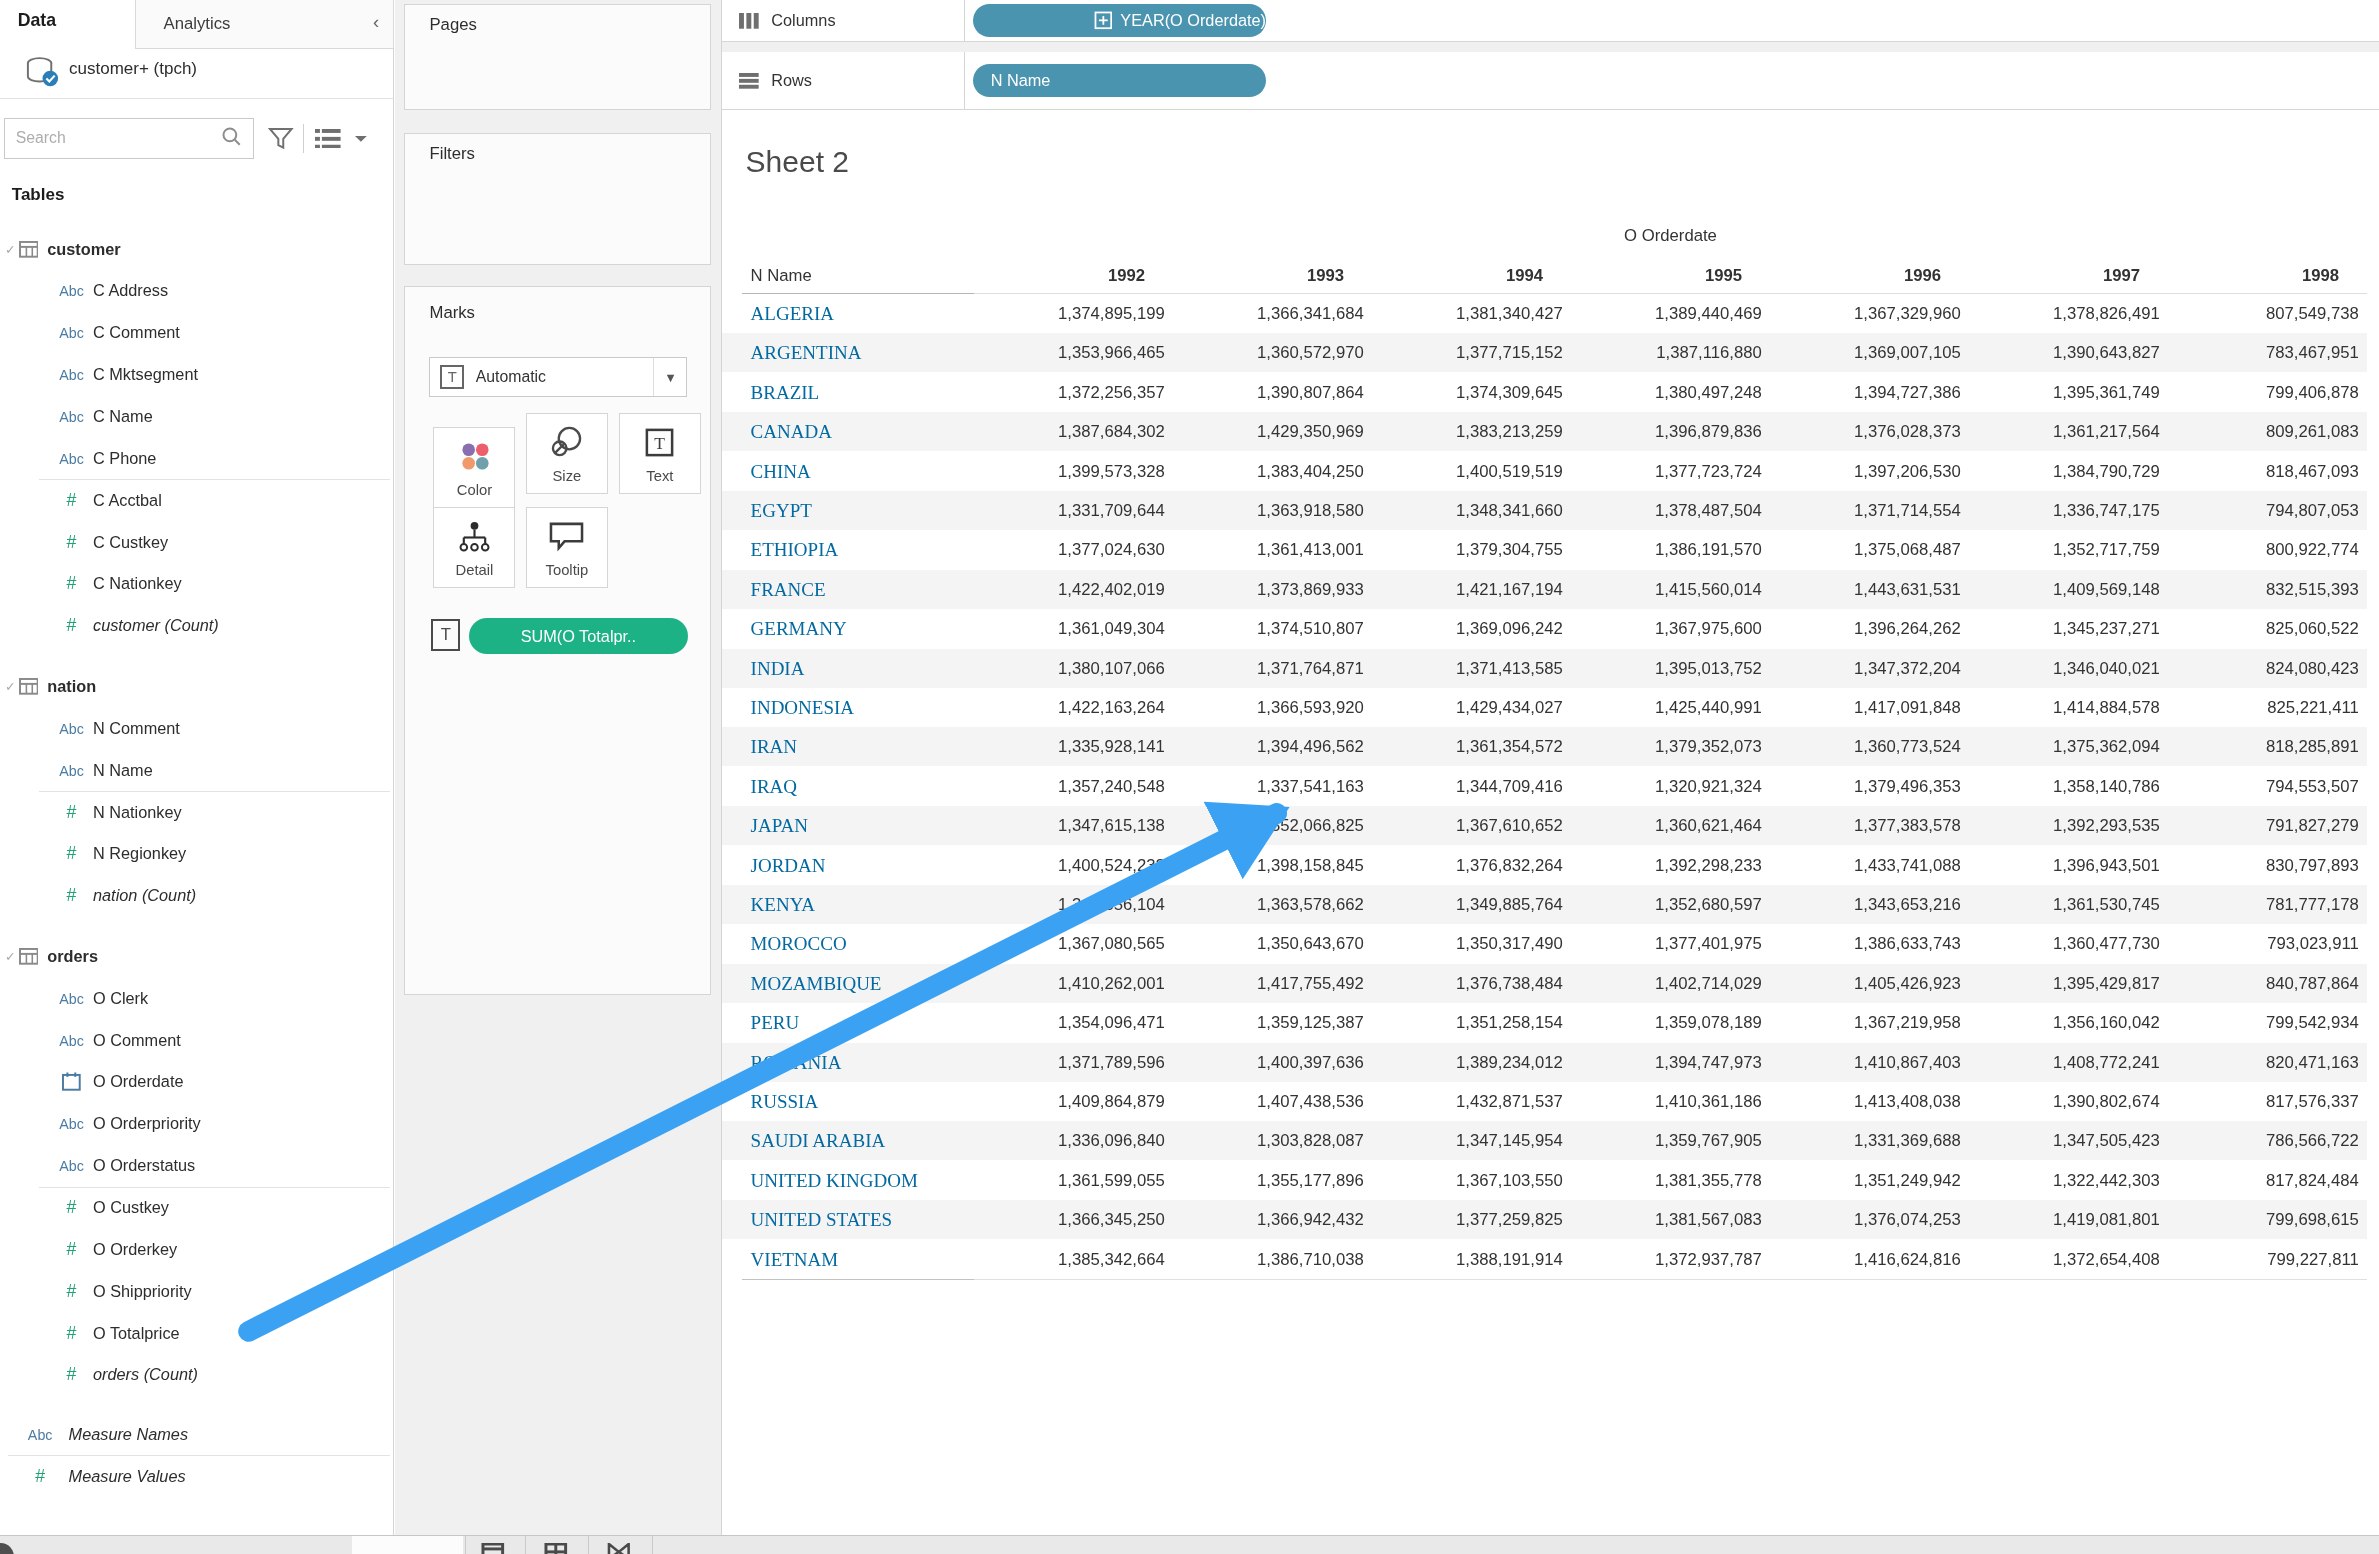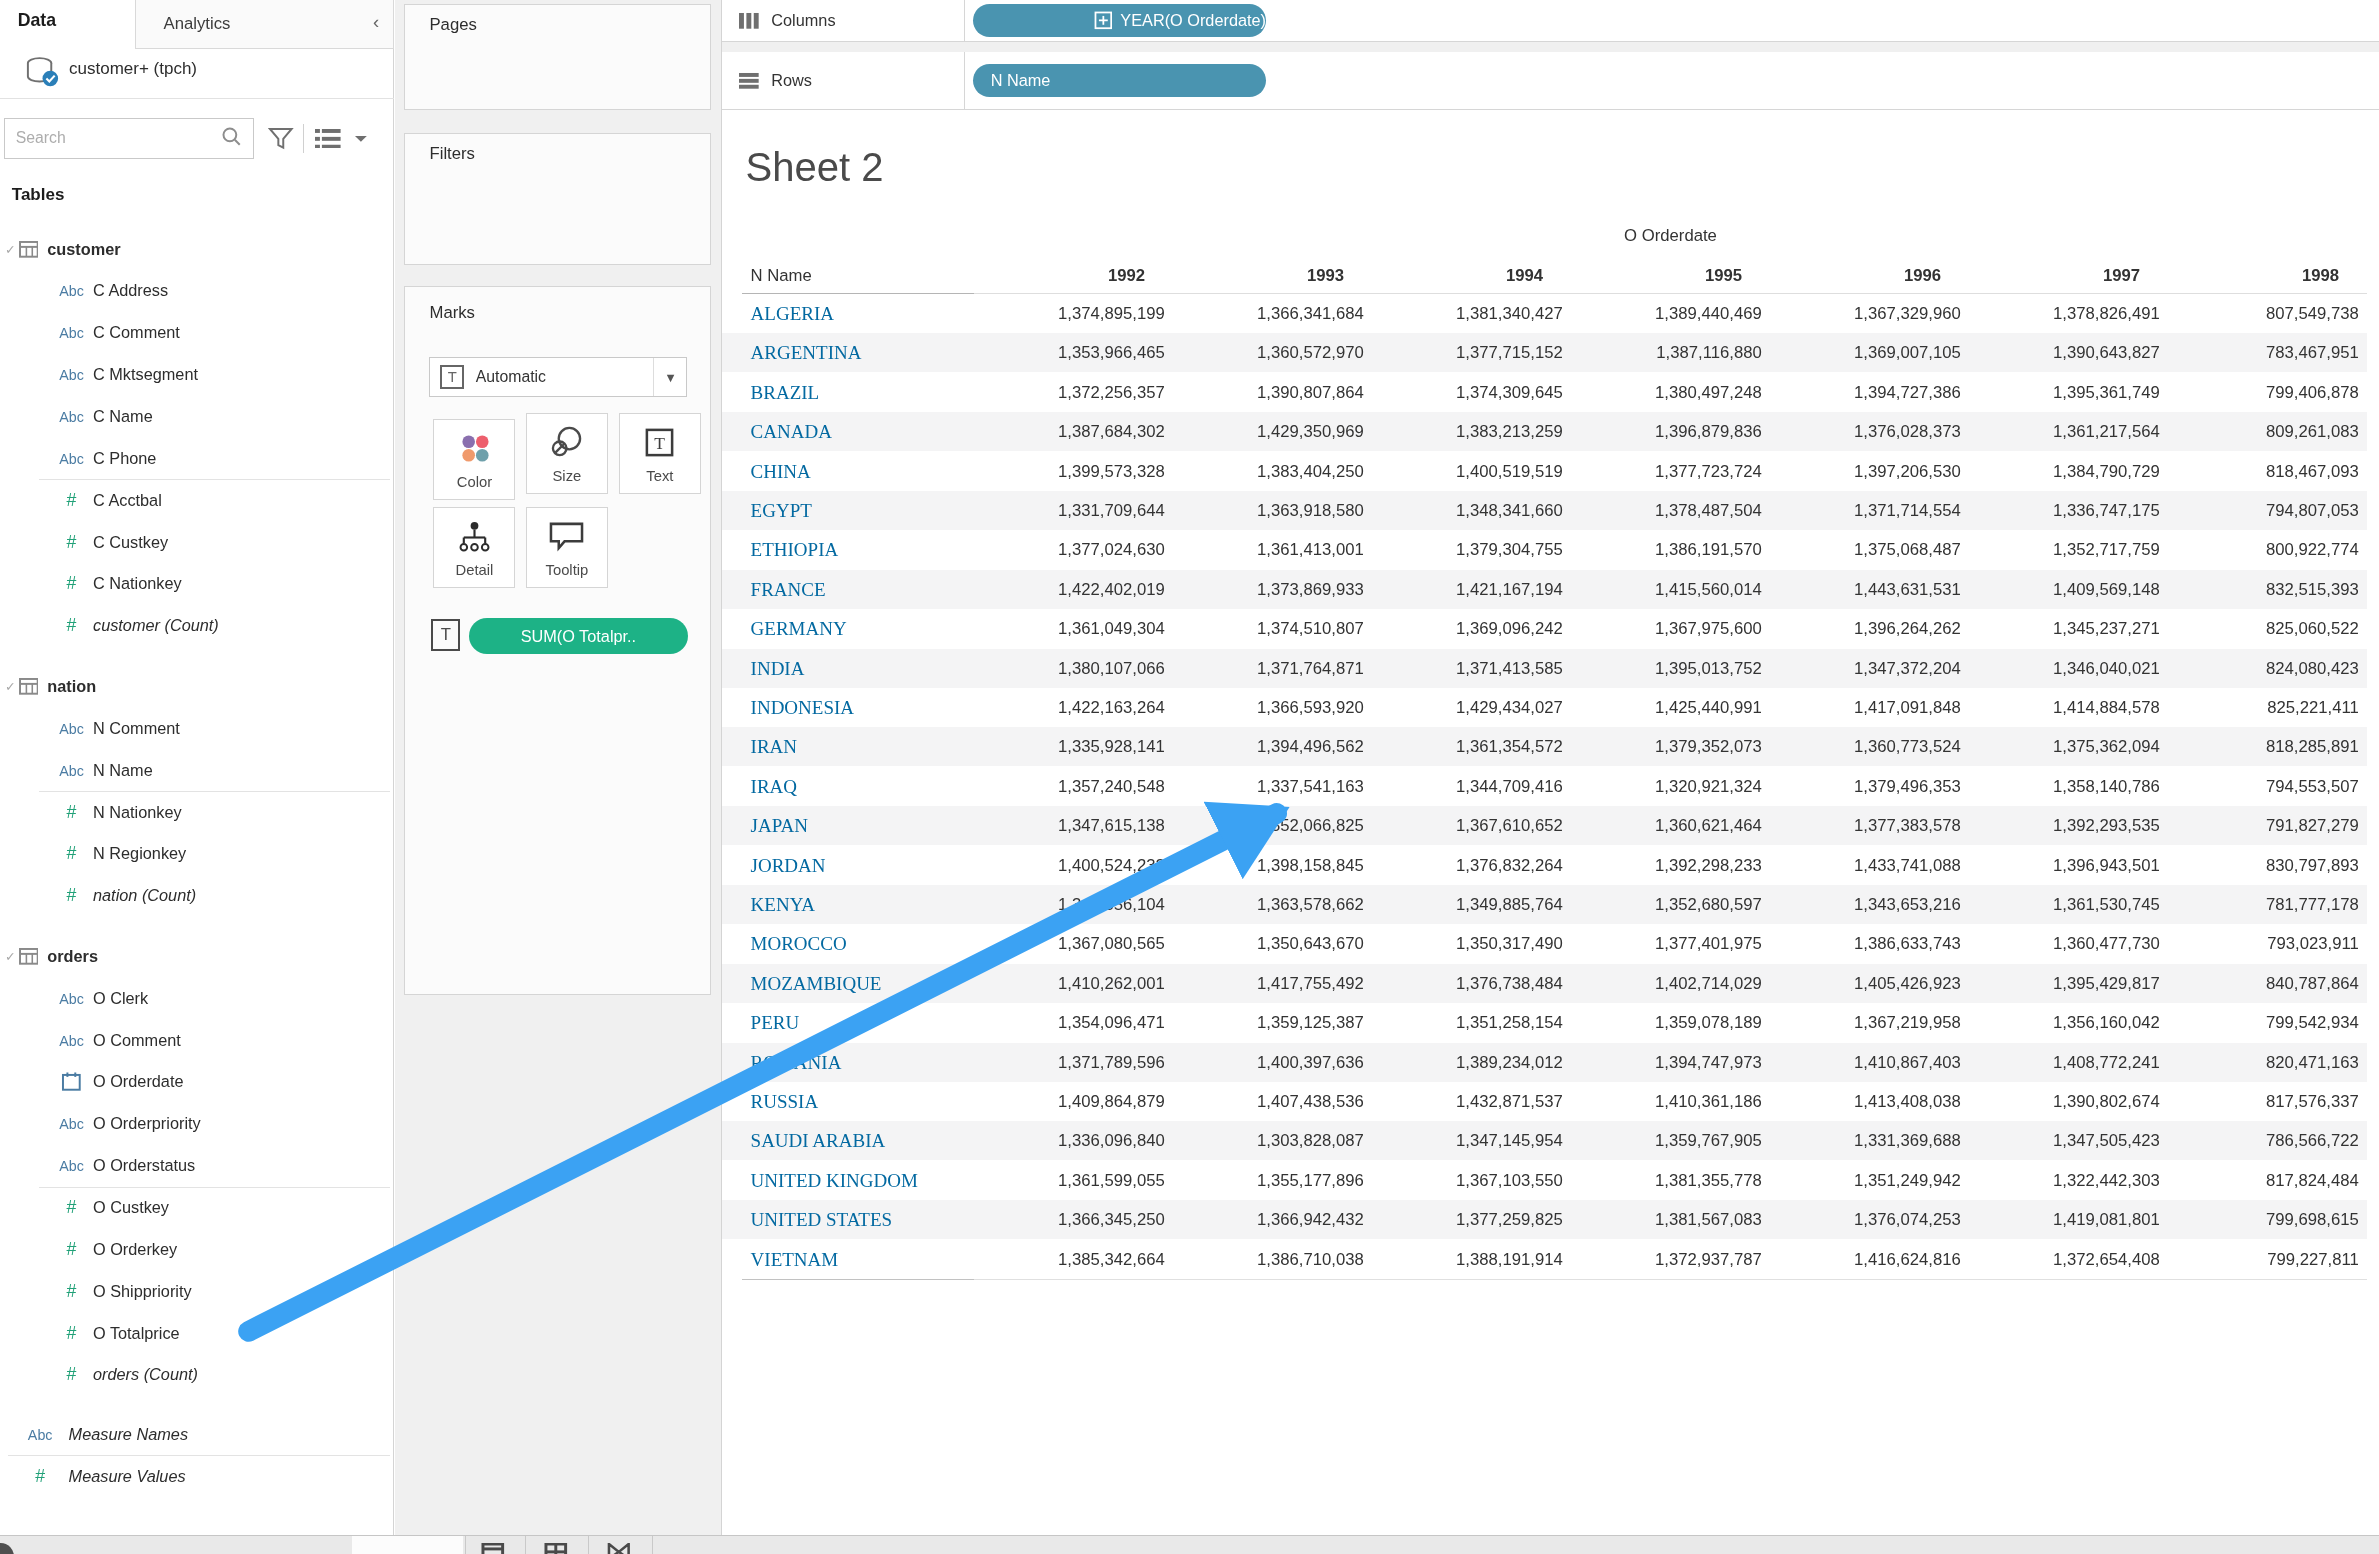--- a/index.html
+++ b/index.html
@@ -56,21 +56,21 @@
   .shelf { position:absolute; left:722px; width:1854px; background:#fff; border-bottom:1px solid #d6d6d6; }
   .shelf-label-box { position:absolute; left:0; top:0; height:100%; width:243px; border-right:1px solid #d6d6d6; display:flex; align-items:center; }
   .shelf-label-box .sl-text { font-size:16.3px; color:#333; margin-left:11.8px; }
   .pill { position:absolute; left:251px; width:293px; height:33px; border-radius:16.7px; color:#fff; font-size:16.3px; display:flex; align-items:center; }
   #columns-shelf { top:0; height:42px; }
   #rows-shelf { top:52px; height:58px; }
   #shelf-gap { position:absolute; left:722px; top:42px; width:1658px; height:9.9px; background:#f0f0f0; }
 
   
   #canvas { position:absolute; left:722px; top:110px; width:1658px; height:1424px; background:#fff; }
-  #sheet-title { position:absolute; left:23.6px; top:35px; font-size:40px; color:#4a4a4a; }
+  #sheet-title { position:absolute; left:23.6px; top:35px; font-size:30px; color:#4a4a4a; }
   #spanner { position:absolute; left:252px; top:116px; width:1393px; text-align:center; font-size:16.7px; color:#333; }
   #xhead { position:absolute; left:0; top:148px; width:1645px; height:35px; display:flex; }
   #xhead .nname { width:232px; padding-left:28.6px; font-size:16.7px; color:#333; display:flex; align-items:center; }
   #xhead .yr { width:199px; text-align:right; padding-right:7.9px; font-weight:bold; font-size:16.7px; color:#333; display:flex; align-items:center; justify-content:flex-end; }
   .hline-a { position:absolute; left:19.7px; top:183px; width:232px; height:1px; background:#b5b5b5; }
   .hline-b { position:absolute; left:252px; top:183px; width:1393px; height:1px; background:#dedede; }
   #xrows { position:absolute; left:0; top:184px; width:1645px; }
   .xrow { position:absolute; left:0; width:1645px; height:39px; display:flex; }
   .xrow.stripe { background:#f4f4f5; }
   .xrow .cname { width:232px; margin-left:19.7px; padding-left:8.9px; font-size:19px; color:#0369a1; display:flex; align-items:center; white-space:nowrap;font-family:Liberation Serif, serif; }
@@ -360,21 +360,21 @@
       <span class="card-label">Filters</span>
     </div>
     <div class="card" id="marks-card" style="top:286px;height:709px;">
       <span class="card-label">Marks</span>
       <div id="mark-type">
         <span style="margin-left:9.9px;width:23.6px;height:23.6px;border:2px solid #666;display:inline-flex;align-items:center;justify-content:center;font-size:14.8px;color:#666;">T</span>
         <span class="mt-label">Automatic</span>
         <span class="mt-caret">▼</span>
       </div>
       <div id="marks-buttons">
-          <div class="mark-btn" style="left: 28.6px; top: 132px;">
+          <div class="mark-btn" style="left: 28.6px; top: 140px;">
             <span class="mb-icon">
               <svg width="39" height="33" viewBox="0 0 40 34">
                 <circle cx="14" cy="10" r="6.5" fill="#8a6fae"></circle>
                 <circle cx="28" cy="10" r="6.5" fill="#ed5f6d"></circle>
                 <circle cx="14" cy="24" r="6.5" fill="#f09a6c"></circle>
                 <circle cx="28" cy="24" r="6.5" fill="#6fa0ab"></circle>
               </svg>
             </span>
             <span class="mb-label">Color</span>
           </div>

